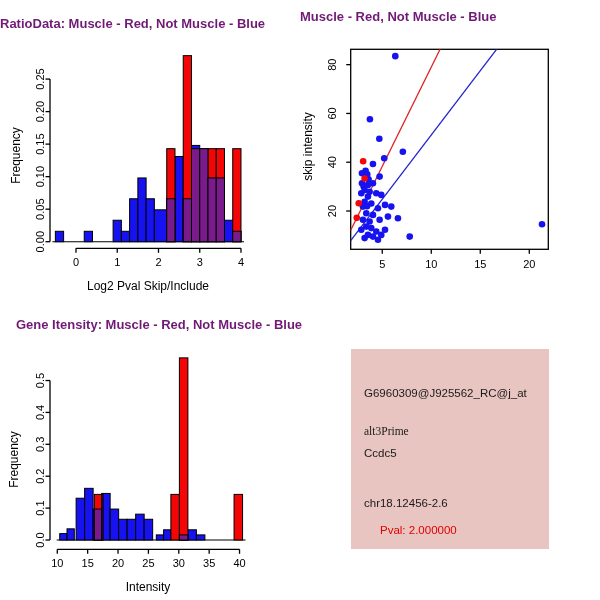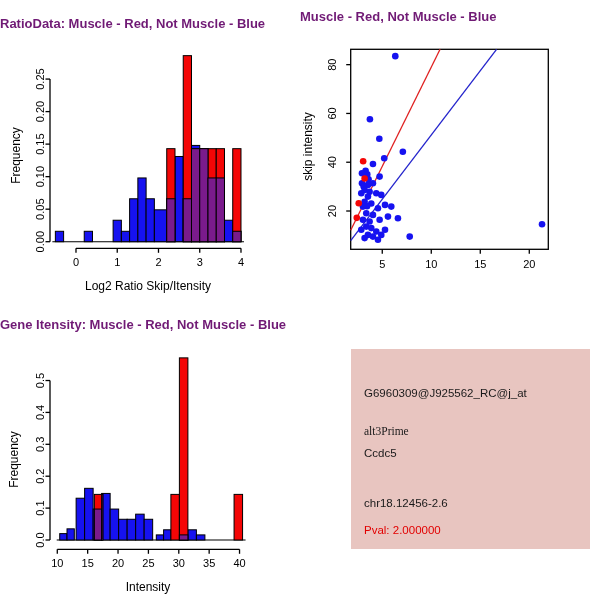--- a/index.html
+++ b/index.html
@@ -2,21 +2,21 @@
 <html><head>
 <meta charset="utf-8">
 <style>
   html,body{margin:0;padding:0;background:#ffffff;}
   body{font-family:"Liberation Sans", sans-serif;}
   .screen{position:relative;width:600px;height:600px;background:#ffffff;overflow:hidden;}
   #plots{position:absolute;left:0;top:0;}
   .title{position:absolute;font-weight:bold;font-size:13px;line-height:15px;text-align:left;color:#701a75;white-space:nowrap;}
   .axlab{position:absolute;font-size:12px;line-height:15px;text-align:center;color:#000;white-space:nowrap;}
   .vert{transform:rotate(-90deg);}
-  .info{position:absolute;left:351px;top:349px;width:198px;height:200px;padding-left:41px;}
+  .info{position:absolute;left:351px;top:349px;width:198px;height:200px;}
   .info .iline{position:absolute;left:13px;font-size:11.5px;line-height:14px;white-space:nowrap;}
   svg text{font-family:"Liberation Sans", sans-serif;}
 </style>
 </head>
 <body>
 
 <div class="screen">
 
   <svg id="plots" width="600" height="600">
       <line x1="50" y1="241.7" x2="50" y2="79.06933797909406" stroke="#000" stroke-width="1.3"></line>
@@ -194,31 +194,31 @@
       <rect x="170.88785046728972" y="494.3879310344828" width="8.504672897196286" height="45.61206896551721" fill="#F40606" stroke="#000" stroke-width="1"></rect>
       <rect x="179.392523364486" y="357.87068965517244" width="8.504672897196258" height="182.12931034482756" fill="#F40606" stroke="#000" stroke-width="1"></rect>
       <rect x="234.0654205607477" y="494.3879310344828" width="8.504672897196258" height="45.61206896551721" fill="#F40606" stroke="#000" stroke-width="1"></rect>
       <rect x="94.34579439252337" y="509.0603448275862" width="7.289719626168221" height="30.93965517241378" fill="#7A1B8C" stroke="#000" stroke-width="1"></rect>
       <rect x="101.6355140186916" y="494.3879310344828" width="1.2149532710280369" height="45.61206896551721" fill="#7A1B8C" stroke="#000" stroke-width="1"></rect>
       <rect x="179.392523364486" y="534.8965517241379" width="8.504672897196258" height="5.1034482758620925" fill="#7A1B8C" stroke="#000" stroke-width="1"></rect>
     </svg>
 
   <div class="title" style="left:0px;top:16px;width:300px;">RatioData: Muscle - Red, Not Muscle - Blue</div>
   <div class="title" style="left:300px;top:9px;width:300px;">Muscle - Red, Not Muscle - Blue</div>
-  <div class="title" style="left:0px;top:317px;width:300px;">Gene Itensity: Muscle - Red, Not Muscle - Blue</div>
-
-  <div class="axlab" style="left:48px;top:279px;width:200px;">Log2 Ratio Skip/Itensity</div>
+  <div class="title" style="left:16px;top:317px;width:300px;">Gene Itensity: Muscle - Red, Not Muscle - Blue</div>
+
+  <div class="axlab" style="left:48px;top:279px;width:200px;">Log2 Pval Skip/Include</div>
   <div class="axlab vert" style="left:-84px;top:148px;width:200px;">Frequency</div>
 
   <div class="axlab vert" style="left:208px;top:139px;width:200px;">skip intensity</div>
 
   <div class="axlab" style="left:48px;top:580px;width:200px;">Intensity</div>
   <div class="axlab vert" style="left:-86px;top:452px;width:200px;">Frequency</div>
 
   <div class="info" style="background: rgb(232, 197, 192);">
     <div class="iline" style="top: 37px; color: rgb(26, 26, 26);">G6960309@J925562_RC@j_at</div>
     <div class="iline" style="top: 75px; color: rgb(26, 26, 26); font-family: Liberation Serif, serif;">alt3Prime</div>
     <div class="iline" style="top: 97px; color: rgb(26, 26, 26);">Ccdc5</div>
     <div class="iline" style="top: 147px; color: rgb(26, 26, 26);">chr18.12456-2.6</div>
-    <div class="iline" style="top: 174px; color: rgb(226, 0, 0);">Pval: 2.000000</div>
+    <div class="iline" style="top: 174px; color: rgb(226, 0, 0); margin-left: 16px;">Pval: 2.000000</div>
   </div>
 
 </div>
 
 </body></html>

